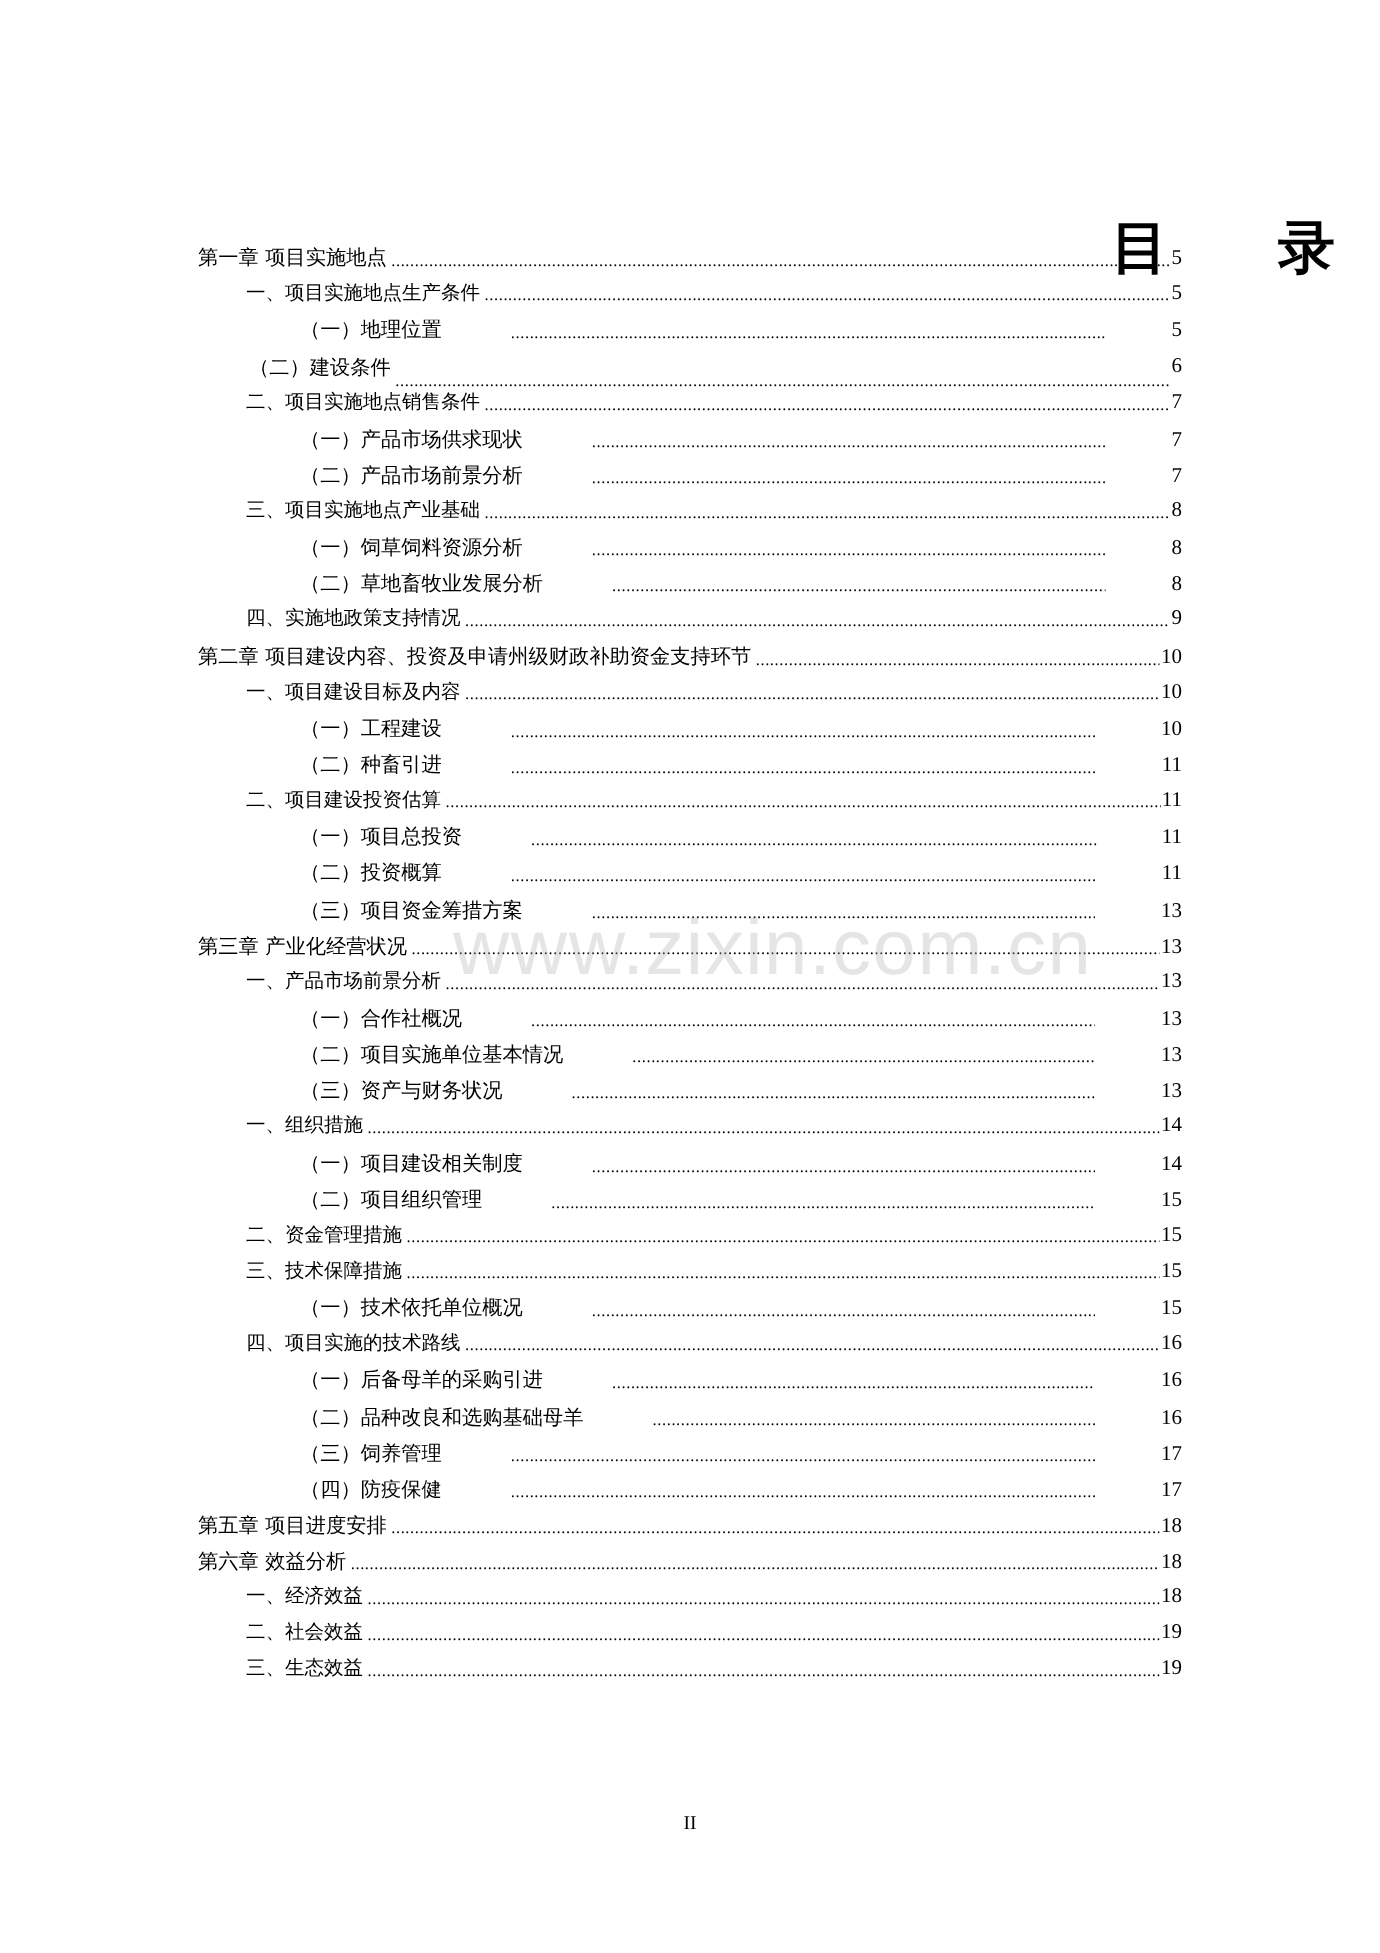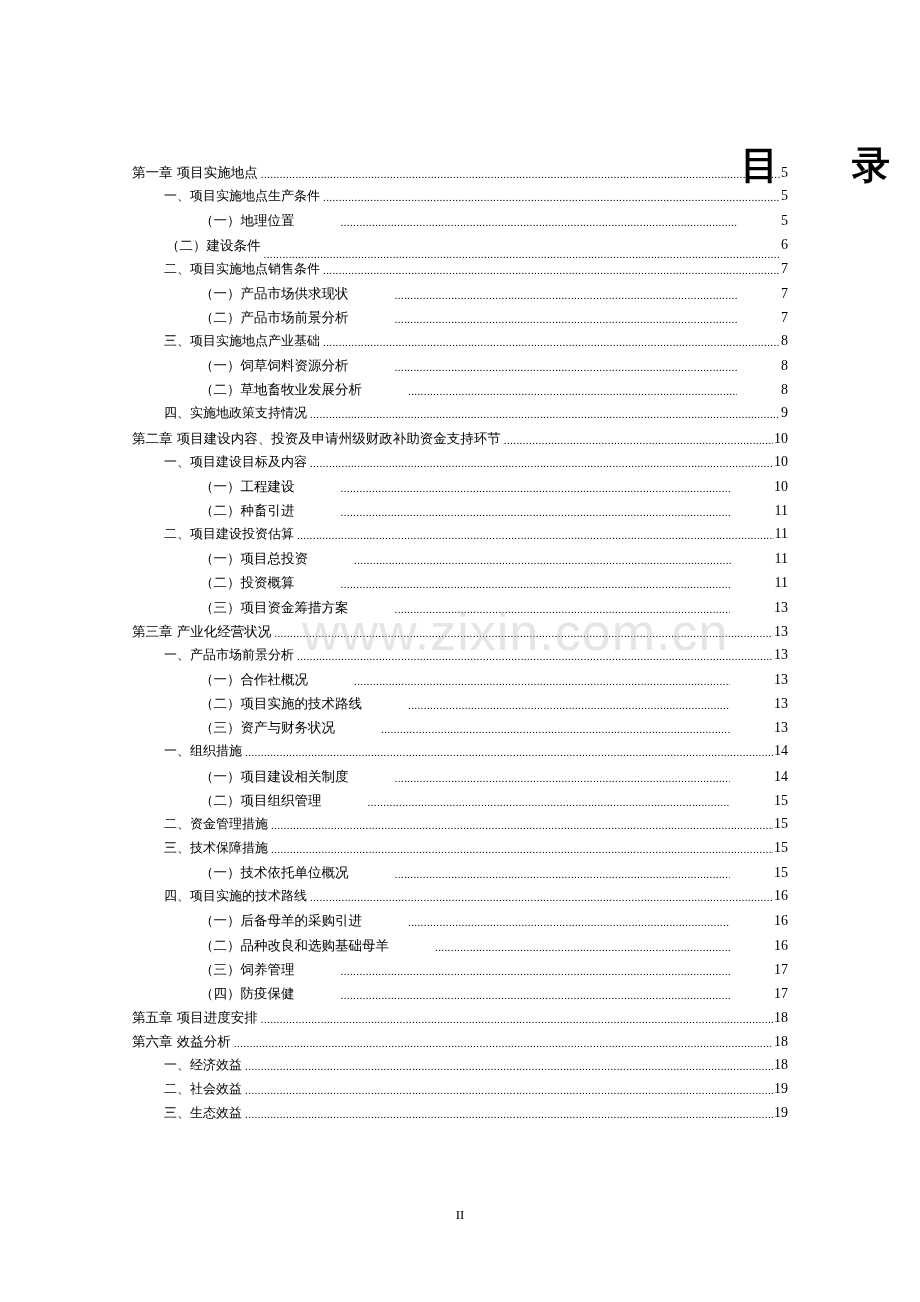--- a/index.html
+++ b/index.html
@@ -153,21 +153,21 @@
         <span class="label">一、产品市场前景分析</span>
         <span class="leader"></span>
         <span class="num">13</span>
       </div>
       <div class="entry lvl-3">
         <span class="label">（一）合作社概况</span>
         <span class="leader"></span>
         <span class="num">13</span>
       </div>
       <div class="entry lvl-3">
-        <span class="label">（二）项目实施的技术路线</span>
+        <span class="label">（二）项目实施单位基本情况</span>
         <span class="leader"></span>
         <span class="num">13</span>
       </div>
       <div class="entry lvl-3">
         <span class="label">（三）资产与财务状况</span>
         <span class="leader"></span>
         <span class="num">13</span>
       </div>
       <div class="entry lvl-2">
         <span class="label">一、组织措施</span>

